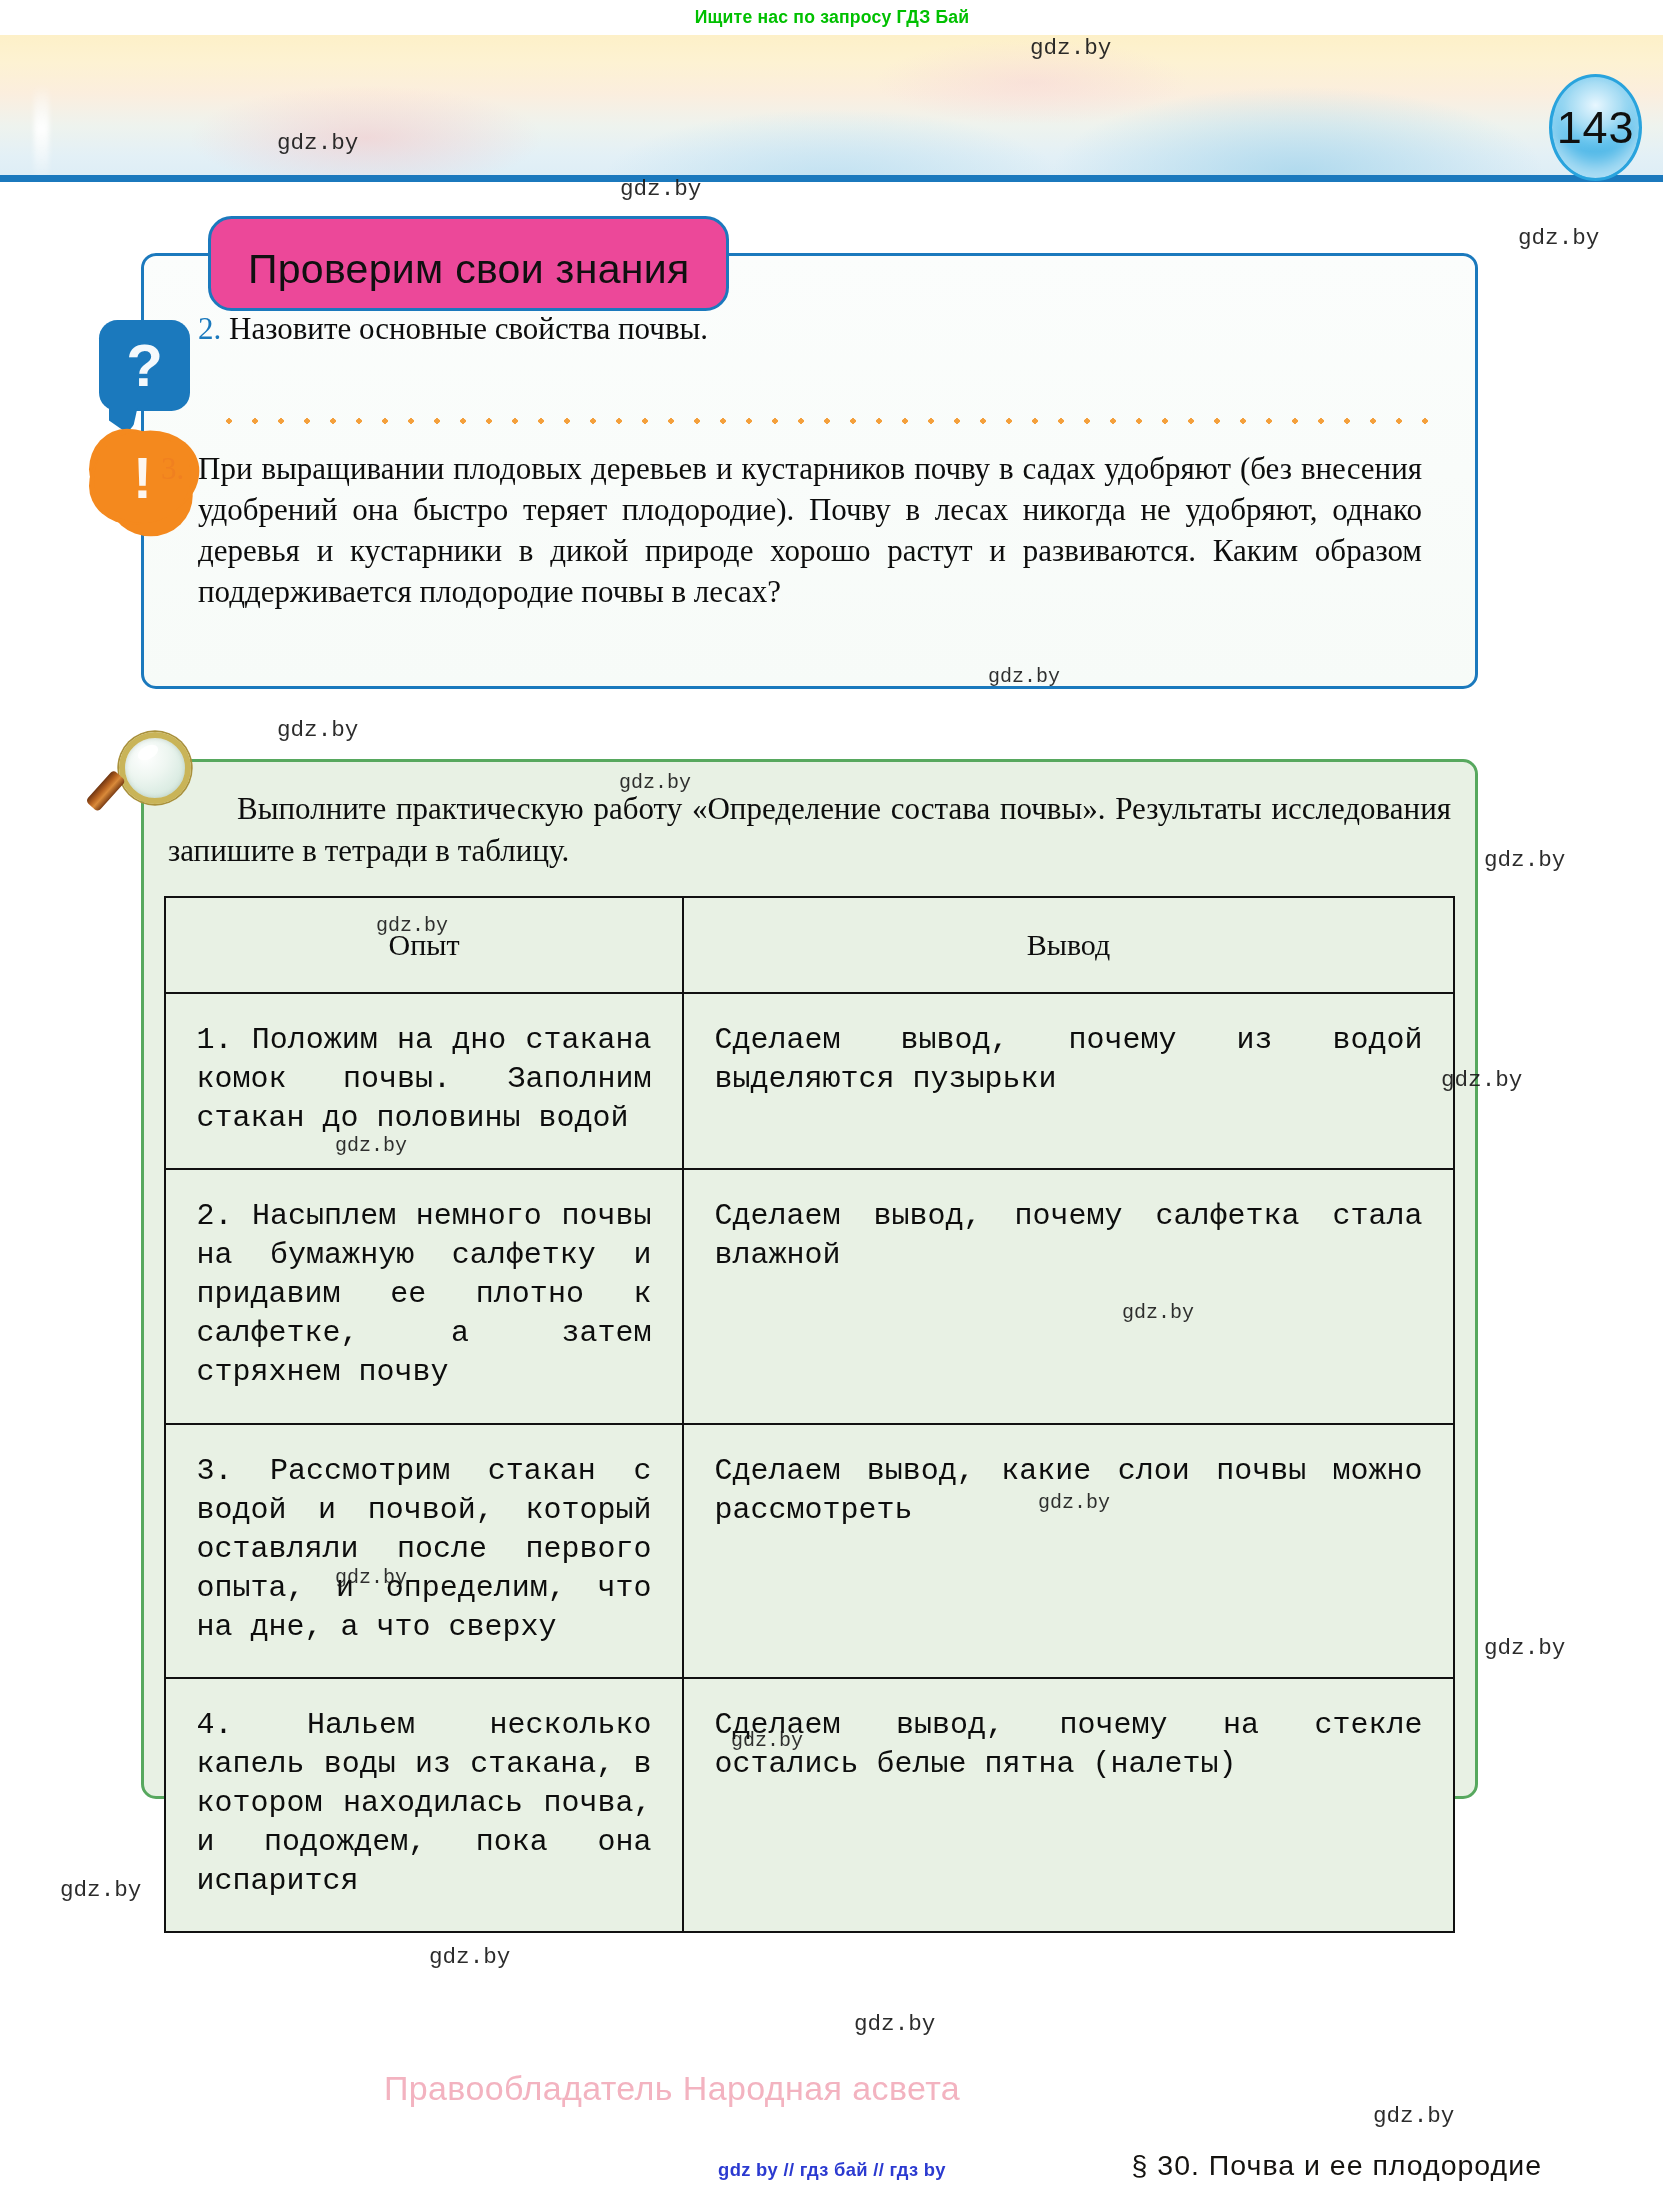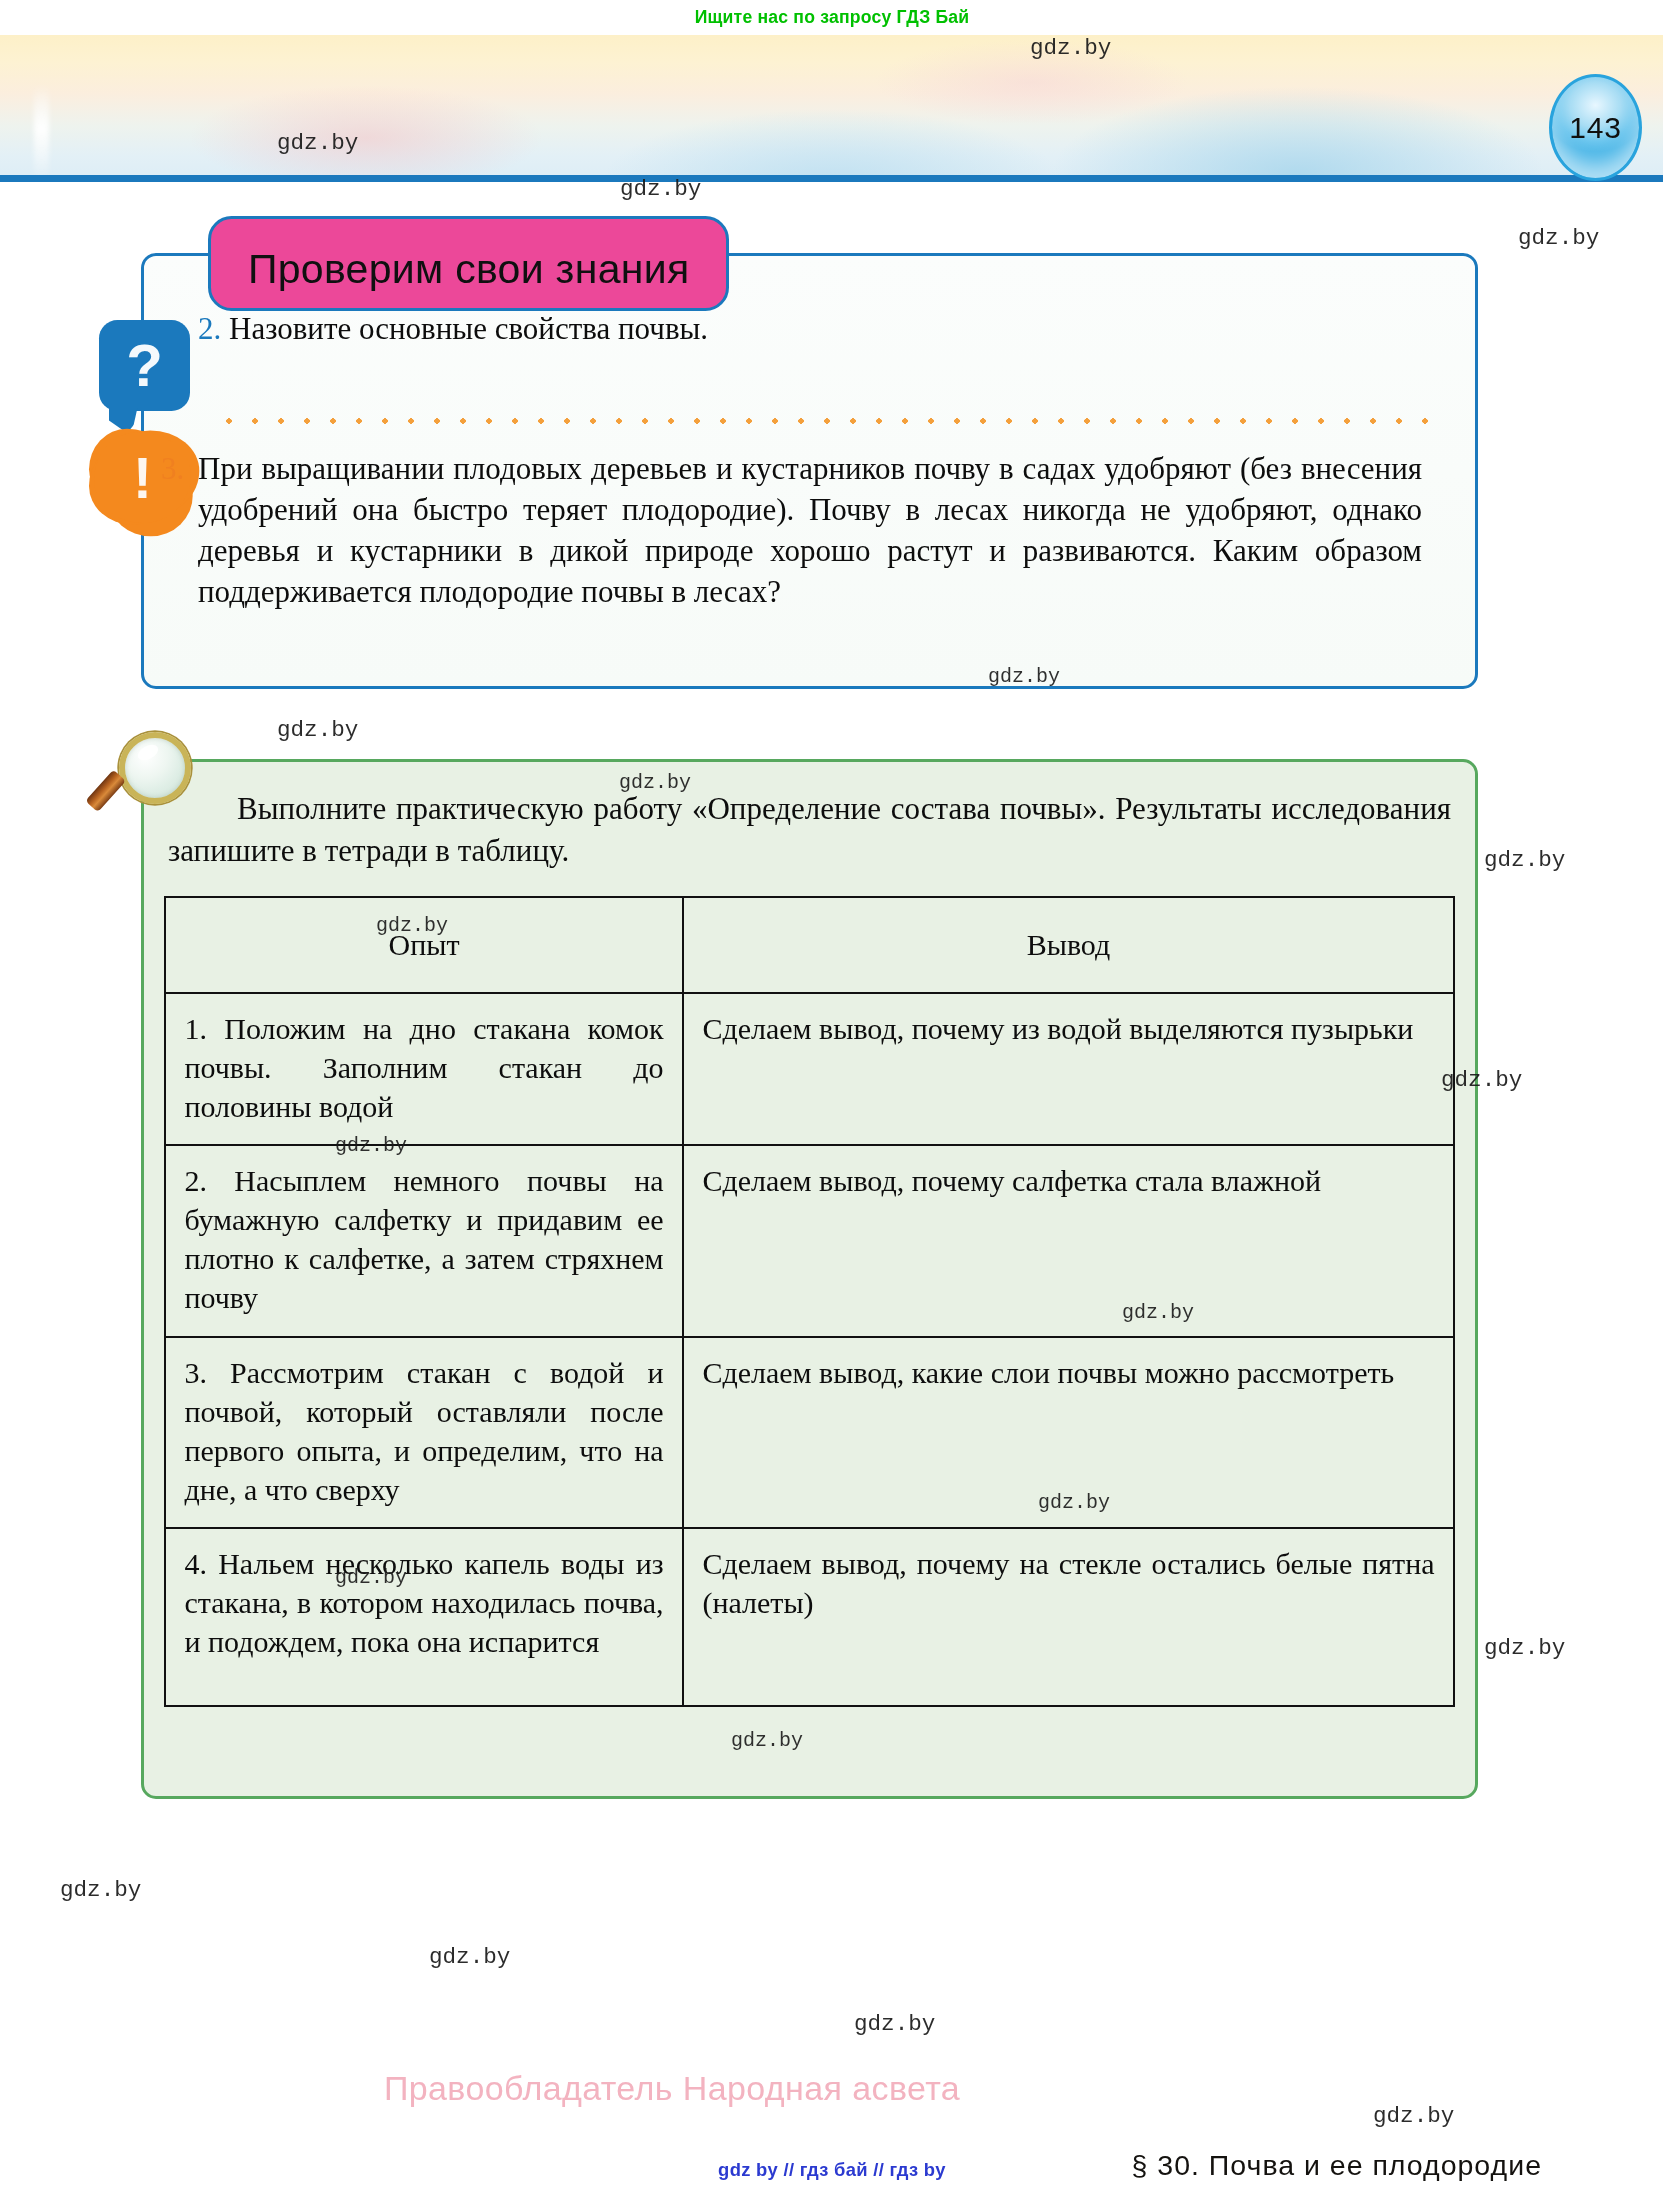--- a/index.html
+++ b/index.html
@@ -48,21 +48,21 @@
     position:absolute;right:22px;top:74px;
     width:87px;height:101px;border-radius:50%;
     background:radial-gradient(ellipse 60% 46% at 50% 28%, #e8f7ff 0%, #a8ddf4 48%, #6cc6ee 78%, #4fb8e8 100%);
     border:3.4px solid #29a3dd;
     box-shadow:inset 0 -13.4px 18.4px rgba(255,255,255,.55);
   }
   .page-bubble span{
     position:absolute;left:0;right:0;top:50%;transform:translateY(-50%);
     text-align:center;
     font-family:"Liberation Sans", sans-serif;
-    font-size:30px;color:#10100f;letter-spacing:0.8px;
+    font-size:45px;color:#10100f;letter-spacing:0.8px;
   }
   
   .kn-box{
     position:absolute;left:141px;top:253px;width:1337px;height:436px;
     border:3.4px solid #1b79bd;border-radius:15px;
     background:linear-gradient(180deg,#fbfdfc 0%,#f7fbf8 100%);
     box-sizing:border-box;
   }
   .kn-tab{
     position:absolute;left:208px;top:216px;
@@ -174,21 +174,21 @@
     padding:15px 18.4px 18.4px 18.4px;
     font-size:30px;color:#0d0d0d;line-height:1.30;
     background:#e8f1e4;
     font-weight:normal;
   }
   .tbl th{
     text-align:center;vertical-align:middle;height:77px;padding:8.4px 18.4px;
   }
   .tbl .c1{width:518px;}
   .tbl .c2{width:771px;}
-  .tbl td p{margin:0;text-align:justify;text-align-last:left;}
+  .tbl td p{margin:12px;text-align:justify;text-align-last:left;font-family:Liberation Mono, monospace;}
   .tbl td.vfill{height:143px;}
   
   .wm{
     position:absolute;
     font-family:Liberation Mono, monospace;
     color:#1a1a1a;
     white-space:nowrap;
     pointer-events:none;
   }
   .copyright{

